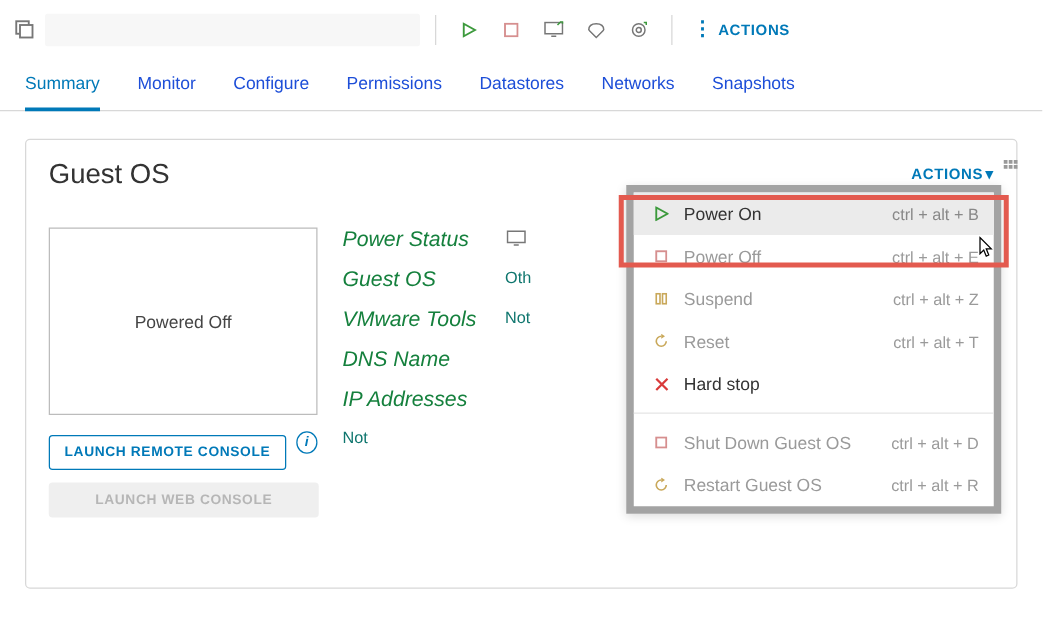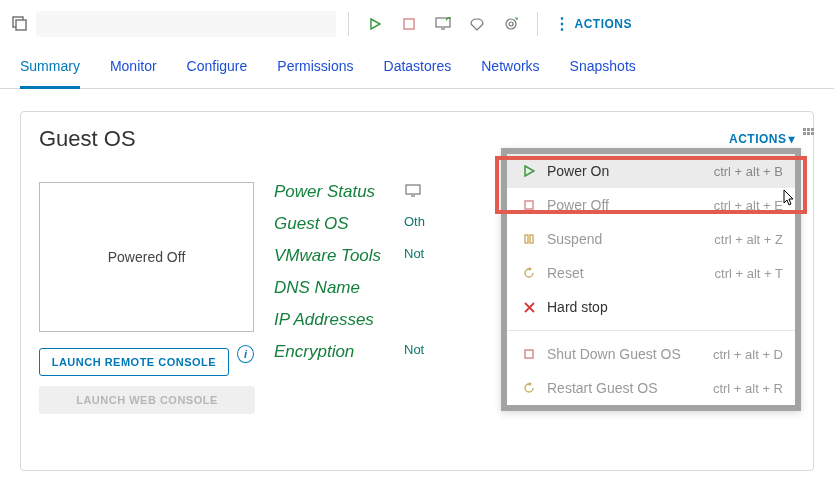--- a/index.html
+++ b/index.html
@@ -173,21 +173,20 @@
       </div>
       <div class="kv">
         <div class="k">DNS Name</div>
         <div class="v"></div>
       </div>
       <div class="kv">
         <div class="k">IP Addresses</div>
         <div class="v"></div>
       </div>
       <div class="kv">
-        <div class="k">Encryption</div>
         <div class="v">Not</div>
       </div>
     </div>
   </div>
 
   <div class="menu">
     <div class="menu-item enabled highlight">
       <span class="mi-icon ic-play">
           <svg width="12" height="12" viewBox="0 0 12 12">
             <path d="M2 1 L11 6 L2 11 Z" fill="none" stroke="currentColor" stroke-width="1.5"></path>

